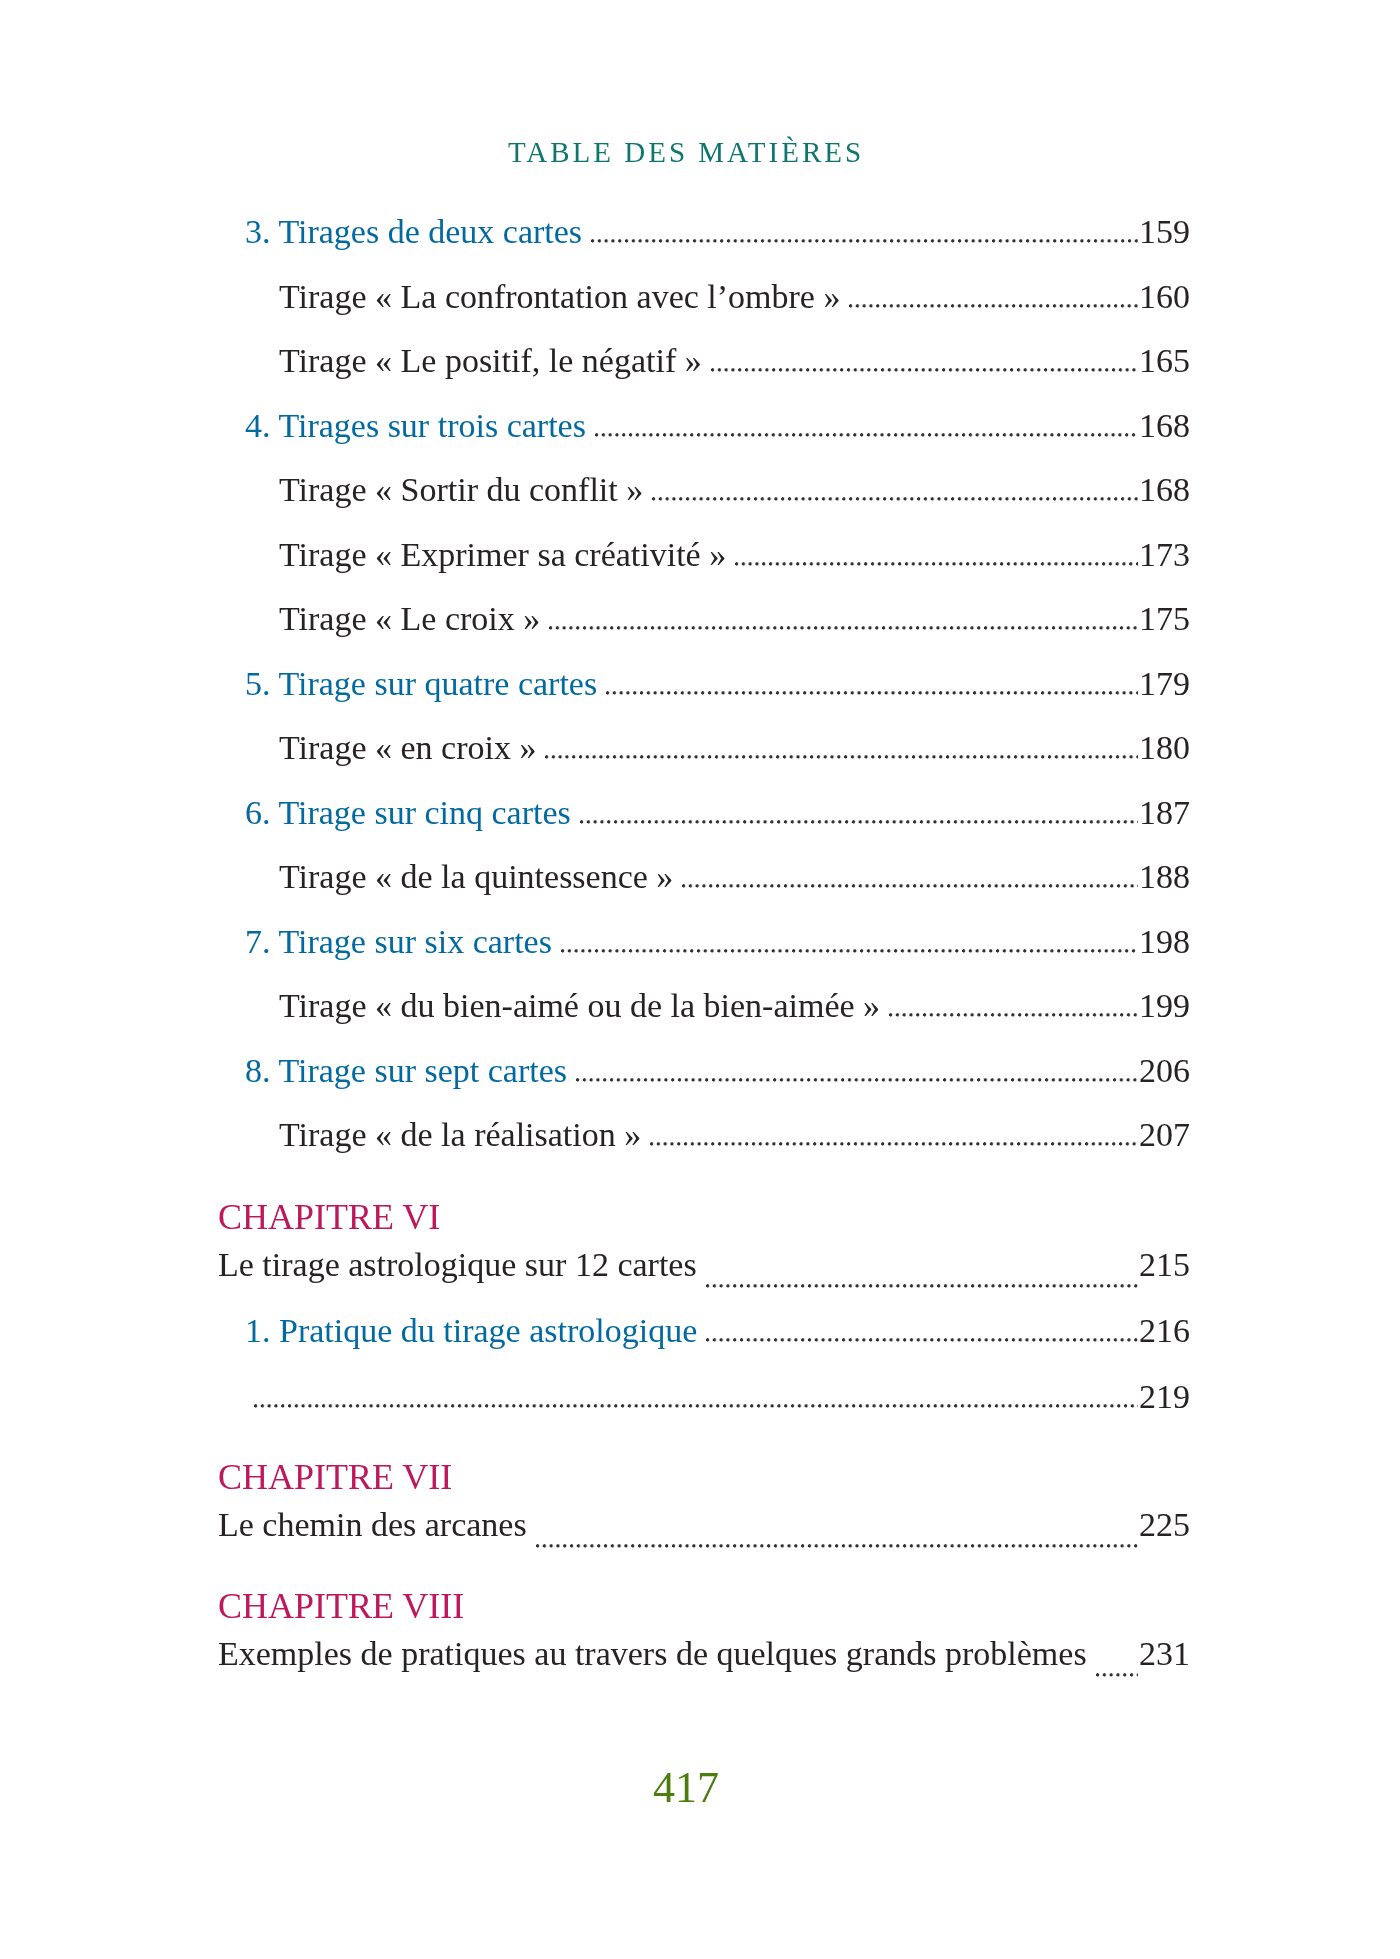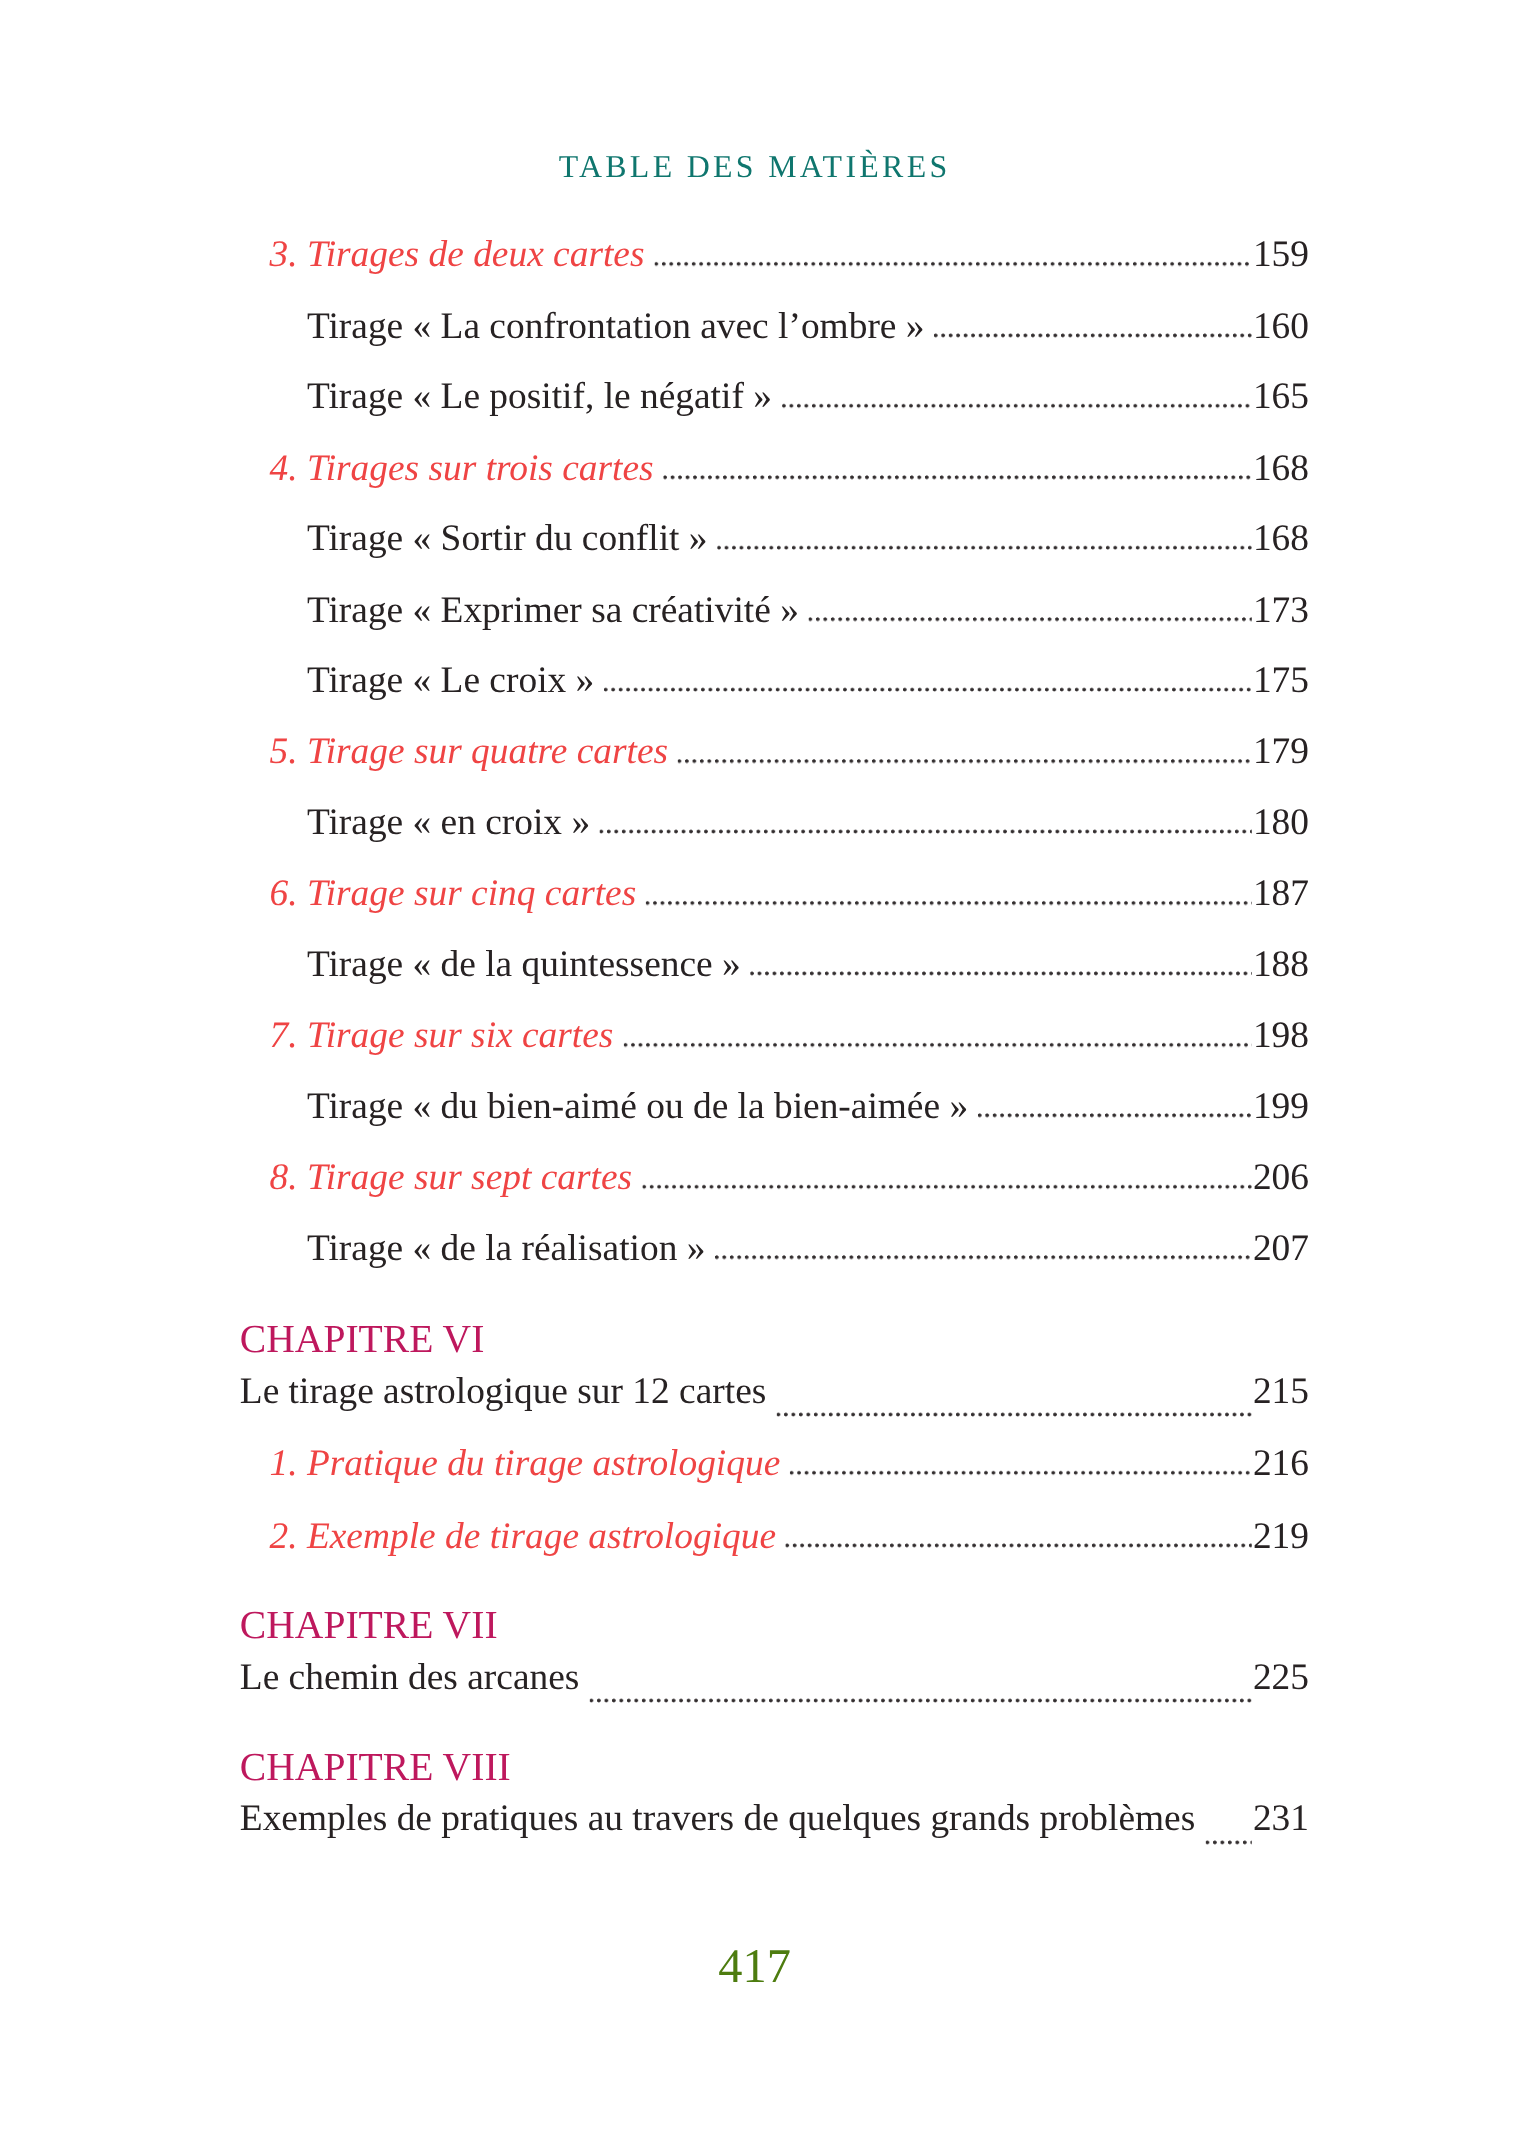--- a/index.html
+++ b/index.html
@@ -23,21 +23,21 @@
   .toc-list{
     position:absolute;top:200px;left:218px;width:972px;
   }
   .row{
     display:flex;align-items:baseline;
     height:64.5px;line-height:64.5px;
     font-size:34px;
   }
   .row .label{white-space:nowrap;}
   .row.num{padding-left:27px;}
-  .row.num .label{color:#ef4444;font-style:italic;}
+  .row.num .label{color:#0369a1;}
   .row.sub{padding-left:61px;}
   .row.sub .label{color:#272223;}
   .leader{
     flex:1 1 auto;min-width:14px;height:4px;
     margin-left:9px;margin-right:1px;
     background-image:radial-gradient(circle at 1.6px 1.9px,#332e2f 1.35px,rgba(0,0,0,0) 1.95px);
     background-size:6.8px 4px;
     background-repeat:repeat-x;
     background-position:0 100%;
   }
@@ -156,21 +156,20 @@
       <span class="leader"></span>
       <span class="pagenum">215</span>
     </div>
     <div class="chapter-items">
       <div class="row num">
         <span class="label">1. Pratique du tirage astrologique</span>
         <span class="leader"></span>
         <span class="pagenum">216</span>
       </div>
       <div class="row num">
-        <span class="label">2. Exemple de tirage astrologique</span>
         <span class="leader"></span>
         <span class="pagenum">219</span>
       </div>
     </div>
   </div>
 
   <div class="chapter" id="chapter-7">
     <div class="chapter-heading">CHAPITRE VII</div>
     <div class="chapter-title">
       <span class="label">Le chemin des arcanes</span>

